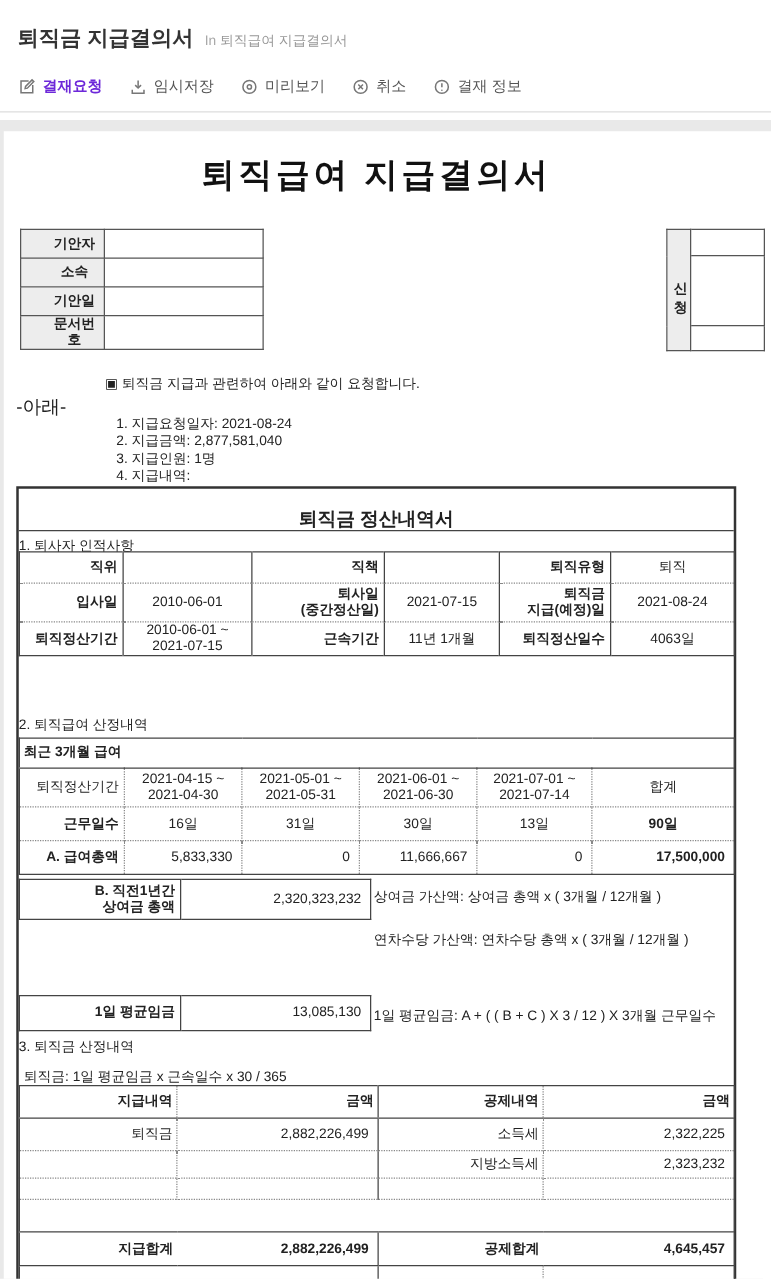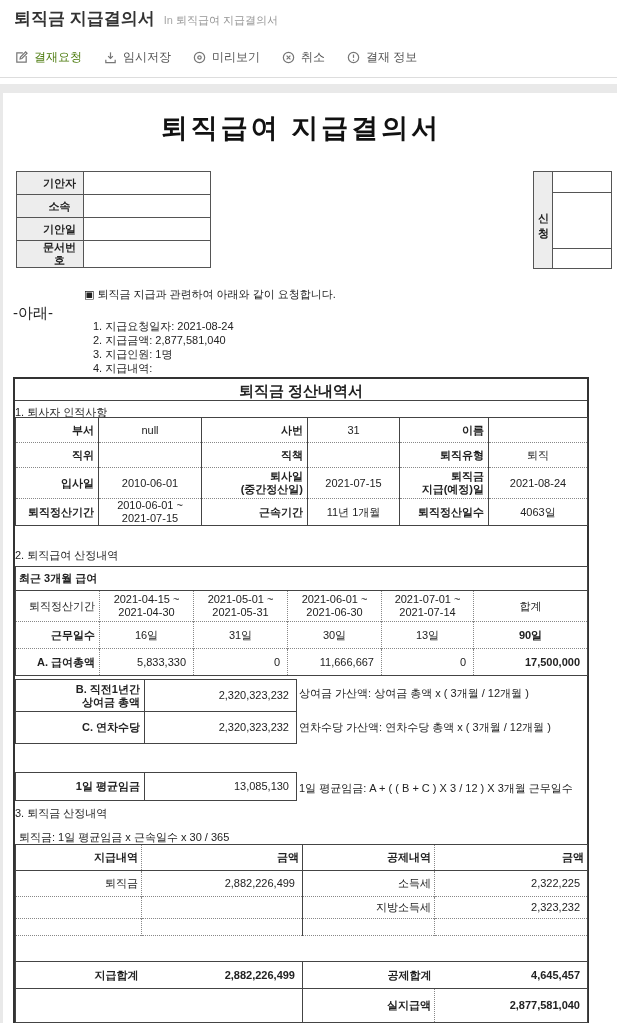--- a/index.html
+++ b/index.html
@@ -1,31 +1,31 @@
 <!DOCTYPE html>
 <html><head>
 <meta charset="utf-8">
 <style>
   * { box-sizing: border-box; }
   html,body { margin:0; padding:0; background:#fff; }
   body { width:617px; height:1023px; overflow:hidden;
          font-family:"Liberation Sans","DejaVu Sans",sans-serif; color:#222; }
   .page { position:relative; width:617px; height:1023px; overflow:hidden; }
-  .abs { position:absolute; }
+  .abs { position:absolute;margin-top:12px; }
 
   
   .app-header { left:14px; top:7px; display:flex; align-items:baseline; }
   .app-title { font-size:17px; font-weight:bold; color:#333; }
   .crumb { margin-left:9px; font-size:11px; color:#979797; }
   .crumb .in { color:#a8a8a8; margin-right:3px; }
 
   
   .toolbar { left:14px; top:49px; display:flex; align-items:center; gap:21px; }
   .tb-item { display:flex; align-items:center; gap:5px; font-size:12px; color:#555; cursor:pointer; }
-  .tb-item.primary .tb-label { font-weight:normal; color:#4d7c0f; }
+  .tb-item.primary .tb-label { font-weight:bold; color:#6d28d9; }
   .tb-item svg { display:block; }
 
   .sep-line { left:0; top:77px; width:617px; border-top:1px solid #ddd; }
   .gray-bg { left:0; top:84px; width:617px; height:939px; background:#e9e9e9; }
   .card { left:3px; top:93px; width:614px; height:930px; background:#fff; }
 
   
   .doc-title { left:13px; top:110px; width:576px; text-align:center;
                font-size:27px; font-weight:bold; color:#111; letter-spacing:3px; }
 
@@ -207,28 +207,20 @@
     <table class="abs s1" style="left:0;top:38px;width:572px">
       <colgroup>
           <col style="width:83px">
           <col style="width:103px">
           <col style="width:106px">
           <col style="width:92px">
           <col style="width:89px">
           <col style="width:99px">
         </colgroup>
       <tbody>
-          <tr style="height:25px">
-        <td class="b r">부서</td>
-            <td class="c">null</td>
-        <td class="b r">사번</td>
-            <td class="c">31</td>
-        <td class="b r">이름</td>
-            <td class="c"></td>
-      </tr>
       <tr style="height:25px">
         <td class="b r">직위</td>
             <td class="c"></td>
         <td class="b r">직책</td>
             <td class="c"></td>
         <td class="b r">퇴직유형</td>
             <td class="c">퇴직</td>
       </tr>
       <tr style="height:31px">
         <td class="b r">입사일</td>
@@ -301,24 +293,20 @@
       <colgroup>
           <col style="width:129px">
           <col style="width:152px">
         </colgroup>
       <tbody>
           <tr style="height:32px">
             <td class="b r">B. 직전1년간
 상여금 총액</td>
             <td class="amt">2,320,323,232</td>
           </tr>
-      <tr style="height:32px">
-            <td class="b r">C. 연차수당</td>
-            <td class="amt">2,320,323,232</td>
-          </tr>
     </tbody>
       </table>
     <div class="abs remark" style="top:307px">상여금 가산액: 상여금 총액 x ( 3개월 / 12개월 )</div>
     <div class="abs remark" style="top:341px">연차수당 가산액: 연차수당 총액 x ( 3개월 / 12개월 )</div>
 
     <table class="abs bx" style="left:0;top:393px;width:281px">
       <colgroup>
           <col style="width:129px">
           <col style="width:152px">
         </colgroup>

